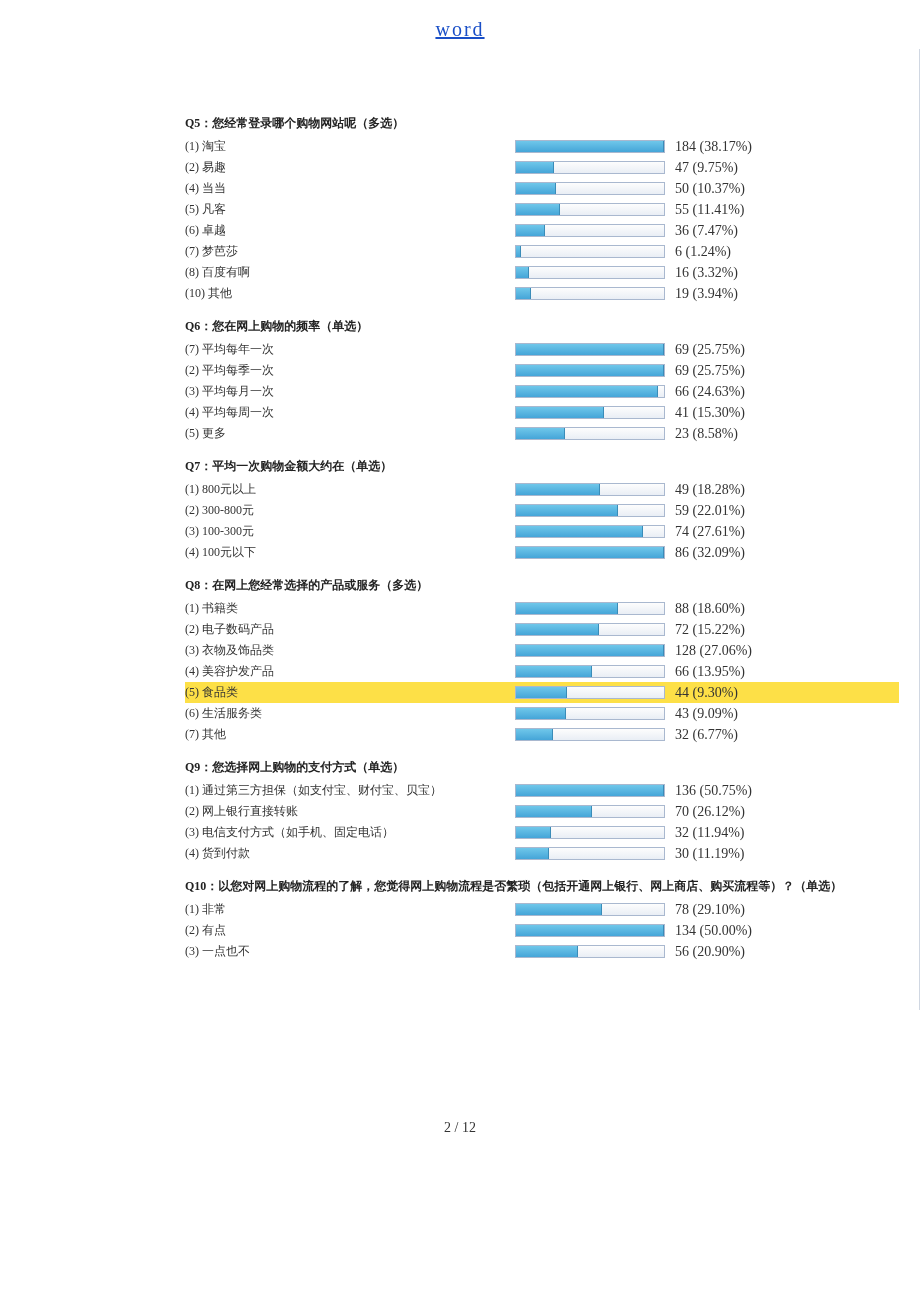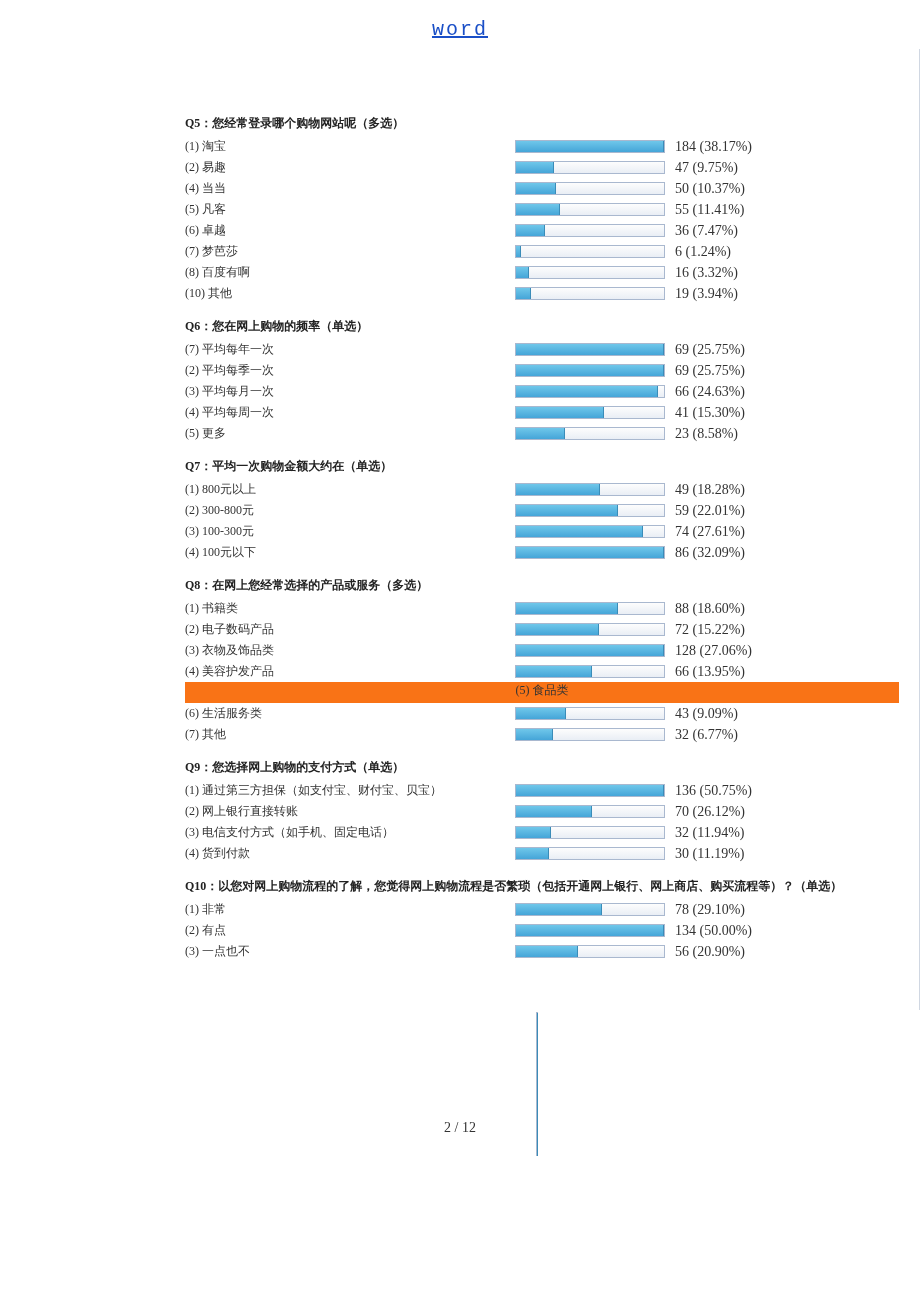--- a/index.html
+++ b/index.html
@@ -12,40 +12,40 @@
     color: #333;
   }
   .header-link {
     text-align: center;
     padding: 18px 0 8px 0;
   }
   .header-link a {
     color: #1a4fc7;
     font-size: 20px;
     text-decoration: underline;
-    font-family: Liberation Mono, monospace;
+    font-family: Liberation Serif, serif;
     letter-spacing: 2px;
     text-align: center;
   }
   .content {
     padding: 60px 185px 40px 185px;
   }
   .question-block { margin-bottom: 8px; }
   .q-title {
     font-weight: bold;
     color: #222;
     font-size: 12px;
     padding: 6px 0 4px 0;
   }
   .row {
     display: flex;
     align-items: center;
     height: 21px;
   }
-  .row.highlight { background: #f97316; flex-direction: column; }
+  .row.highlight { background: #fde047; }
   .opt-label {
     flex: 0 0 330px;
     padding-left: 0;
     font-size: 12px;
     color: #333;
   }
   .bar-cell {
     flex: 0 0 150px;
     height: 13px;
     border: 1px solid #a9b8cf;

